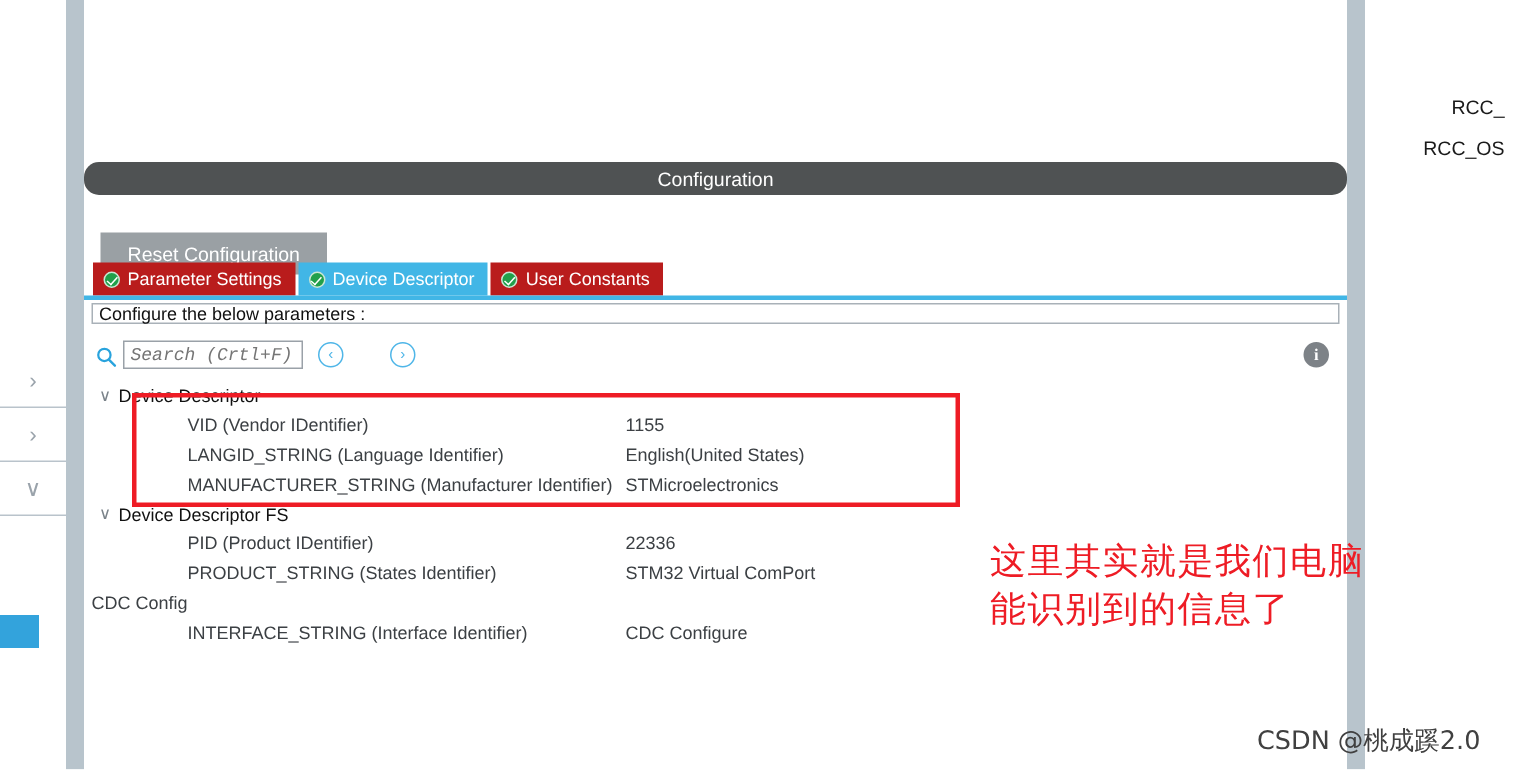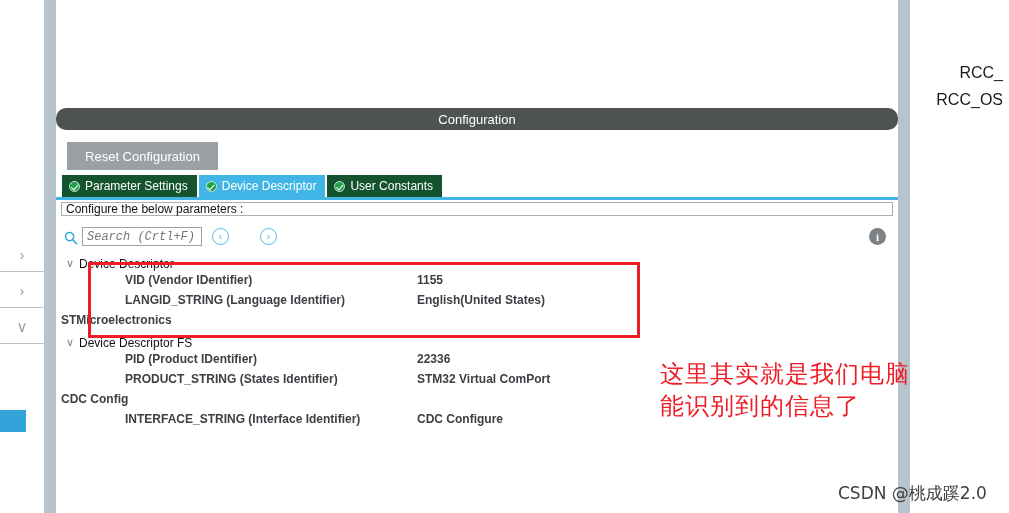--- a/index.html
+++ b/index.html
@@ -59,21 +59,21 @@
   .panel-right-divider {
     position: absolute;
     left: 898px; top: 0;
     width: 12px; height: 513px;
     background: #b8c4cc;
   }
   .right-label {
     position: absolute;
     right: 6px;
     color: #1a1a1a;
-    font-size: 16px;
+    font-size: 13px;
     white-space: nowrap;
   }
 
   
   .top-canvas {
     position: absolute;
     left: 56px; top: 0;
     width: 842px; height: 108px;
     background: #ffffff;
   }
@@ -100,21 +100,21 @@
     left: 56px;
     top: 130px;
     width: 842px;
     height: 383px;
     background: #ffffff;
   }
 
   .reset-btn {
     position: absolute;
     left: 11px;
-    top: 12px;
+    top: 25px;
     width: 151px;
     height: 28px;
     background: #9aa0a4;
     color: #ffffff;
     font-size: 13px;
     border: none;
     display: flex;
     align-items: center;
     justify-content: center;
     cursor: default;
@@ -129,21 +129,21 @@
     align-items: flex-end;
     height: 22px;
   }
   .tab {
     height: 22px;
     display: flex;
     align-items: center;
     padding: 0 9px 0 7px;
     font-size: 12px;
     color: #ffffff;
-    background: #14532d;
+    background: #b91c1c;
     margin-right: 2px;
     box-sizing: border-box;
     white-space: nowrap;
     cursor: pointer;
   }
   .tab.active {
     background: #41b6e6;
     color: #ffffff;
   }
   .tab-check {
@@ -270,26 +270,25 @@
   }
   .group-chev {
     width: 18px;
     text-align: center;
     color: #7b838a;
     font-size: 11px;
     flex: 0 0 auto;
   }
   .param-row {
     display: flex;
-    align-items: flex-start;
+    align-items: center;
     height: 20px;
     font-size: 12px;
     color: #3c4044;
     cursor: pointer;
-    font-weight: bold;
   }
   .param-name {
     width: 356px;
     padding-left: 64px;
     box-sizing: border-box;
     white-space: nowrap;
     overflow: hidden;
   }
   .param-value {
     white-space: nowrap;
@@ -402,20 +401,21 @@
       </div>
       <div class="param-row">
         <span class="param-name">VID (Vendor IDentifier)</span>
         <span class="param-value">1155</span>
       </div>
       <div class="param-row">
         <span class="param-name">LANGID_STRING (Language Identifier)</span>
         <span class="param-value">English(United States)</span>
       </div>
       <div class="param-row">
+        <span class="param-name">MANUFACTURER_STRING (Manufacturer Identifier)</span>
         <span class="param-value">STMicroelectronics</span>
       </div>
 
       <div class="group-header">
         <span class="group-chev">∨</span>
         <span>Device Descriptor FS</span>
       </div>
       <div class="param-row">
         <span class="param-name">PID (Product IDentifier)</span>
         <span class="param-value">22336</span>

